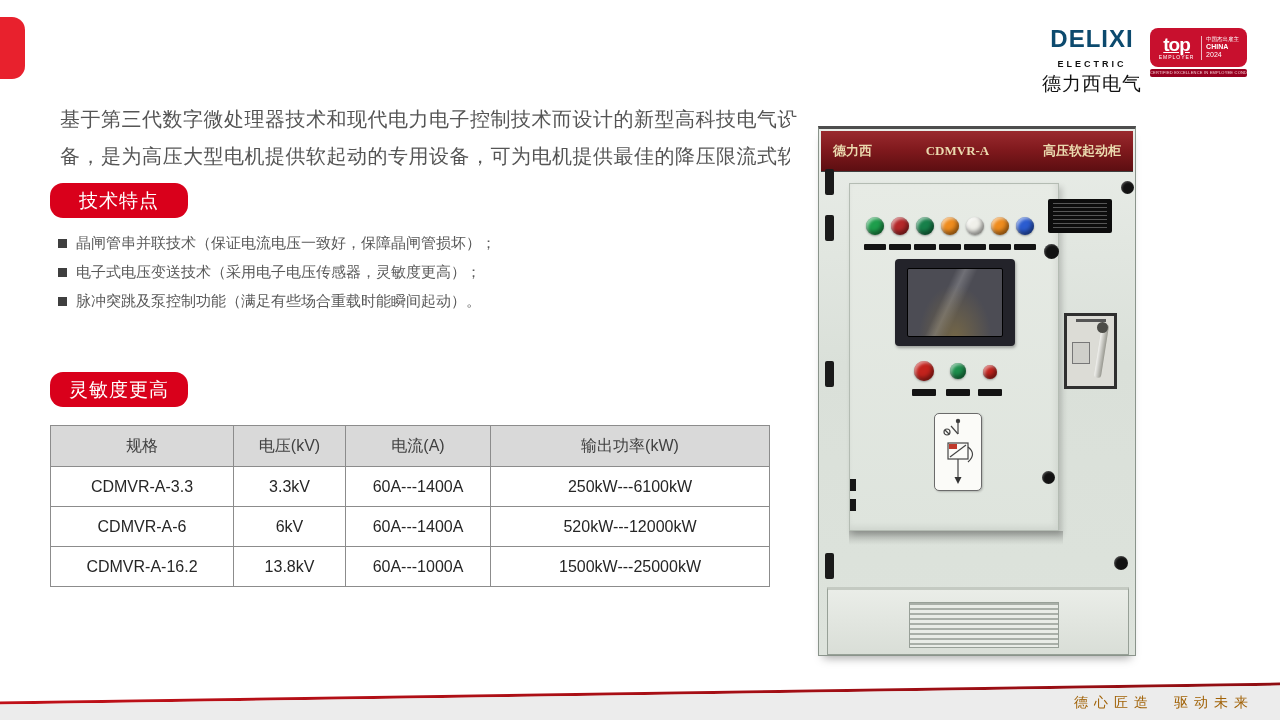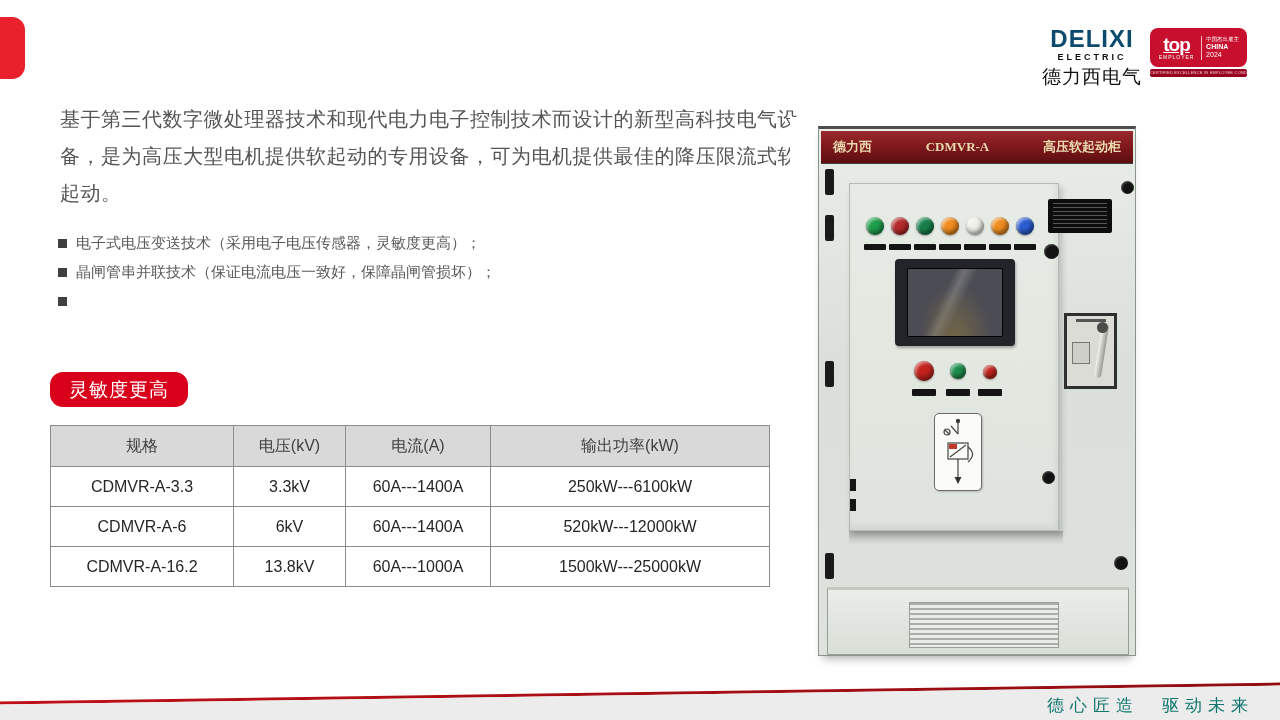--- a/index.html
+++ b/index.html
@@ -11,21 +11,21 @@
   .corner-tab { position:absolute; left:0; top:17px; width:25px; height:62px;
     background:#e8212d; border-radius:0 13px 13px 0; }
 
   
   .title { position:absolute; left:60px; top:24px; font-size:40px; font-weight:700;
     color:#d9001b; letter-spacing:1px; white-space:nowrap; }
 
   
   .delixi { position:absolute; left:1036px; top:27px; width:112px; text-align:center; }
   .delixi .name { color:#0c4a6e; font-weight:700; font-size:24px; letter-spacing:1px; line-height:24px; }
-  .delixi .sub  { color:#111; font-weight:700; font-size:9px; letter-spacing:3px; margin-top:1px; }
+  .delixi .sub  { color:#111; font-weight:700; font-size:9px; letter-spacing:3px; margin-top:8px; }
   .delixi .cn   { color:#111; font-weight:400; font-size:19px; letter-spacing:1px; margin-top:2px; white-space:nowrap; }
 
   
   .top-badge { position:absolute; left:1150px; top:28px; width:97px; }
   .top-badge .main { background:#c8102e; border-radius:8px; height:39px; display:flex;
     align-items:center; color:#fff; padding:3px 5px; }
   .top-badge .left { flex:1.2; text-align:center; border-right:1px solid rgba(255,255,255,.7); padding-right:3px; }
   .top-badge .word { font-size:19px; font-weight:700; line-height:17px; letter-spacing:-1px;text-decoration:underline; }
   .top-badge .employer { font-size:5px; letter-spacing:1px; margin-top:1px; }
   .top-badge .right { flex:1; padding-left:4px; text-align:left; }
@@ -59,21 +59,21 @@
   table.products td { height:40px; font-size:16px; color:#262626; border:1px solid #8c8c8c;
     text-align:center; background:#fff; }
 
   
   .photo { position:absolute; left:790px; top:118px; width:458px; height:552px; background:#fff; }
   .cabinet { position:absolute; left:28px; top:8px; width:318px; height:530px;
     background:linear-gradient(180deg,#e9ede8 0%,#dae0d9 45%,#dde3dc 100%);
     border:1px solid #8a948b; border-top:3px solid #4d4d4d;
     box-shadow:0 7px 9px -5px rgba(0,0,0,.35); }
 
-  .band { position:absolute; left:2px; right:2px; top:2px; height:33px;
+  .band { position:absolute; left:2px; right:2px; top:2px; height:41px;
     background:linear-gradient(180deg,#9a2a2e 0%,#7e181c 50%,#5c0e11 100%);
     display:flex; justify-content:space-between; align-items:center; padding:0 12px;
     color:#ead9ae; font-family:"Liberation Serif", serif; font-weight:700; font-size:13px;
     border-bottom:1px solid #3f3f3f; }
 
   .door { position:absolute; left:30px; top:54px; width:210px; height:348px;
     background:linear-gradient(180deg,#e7ebe5 0%,#dee4dd 100%);
     border:1px solid #b4bcb3;
     box-shadow:inset -2px -3px 6px rgba(0,0,0,.07), 3px 4px 6px rgba(0,0,0,.18); }
   .door-shadow { position:absolute; left:30px; top:402px; width:214px; height:14px;
@@ -141,21 +141,21 @@
     border:1px solid #97a097; border-top:3px solid #c4cac2; }
   .grille { position:absolute; left:81px; top:12px; width:150px; height:46px;
     border:1px solid #98a098;
     background:repeating-linear-gradient(180deg,#a9afa8 0 2px,#e9ece7 2px 5px); }
 
   
   .footer-line { position:absolute; left:-12px; top:692px; width:1310px; height:3px;
     background:linear-gradient(90deg,#c01018,#8f0d12); transform:rotate(-0.85deg); }
   .footer-band { position:absolute; left:-12px; top:695px; width:1310px; height:60px;
     background:#ececec; transform:rotate(-0.85deg); }
-  .footer-slogan { position:absolute; right:26px; top:694px; font-size:17px; color:#0f766e;
+  .footer-slogan { position:absolute; right:26px; top:694px; font-size:14px; color:#a16207;
     letter-spacing:6px; z-index:5; white-space:nowrap; }
 </style>
 </head>
 <body>
 
 <div class="slide">
 
   <div class="corner-tab"></div>
 
 
@@ -175,32 +175,34 @@
         <div class="cnl">中国杰出雇主</div>
         <div class="china">CHINA</div>
         <div class="year">2024</div>
       </div>
     </div>
     <div class="strip">CERTIFIED EXCELLENCE IN EMPLOYEE CONDITIONS</div>
   </div>
 
   <p class="intro">基于第三代数字微处理器技术和现代电力电子控制技术而设计的新型高科技电气设备，是为高压大型电机提供软起动的专用设备，可为电机提供最佳的降压限流式软起动。</p>
 
+  <div class="section-badge badge-features">技术特点</div>
 
   <ul class="features">
+    <li>
+      <span class="sq"></span>
+      <span>晶闸管串并联技术（保证电流电压一致好，保障晶闸管损坏）；</span>
+    </li>
     <li>
       <span class="sq"></span>
       <span>电子式电压变送技术（采用电子电压传感器，灵敏度更高）；</span>
     </li>
     <li>
       <span class="sq"></span>
-      <span>晶闸管串并联技术（保证电流电压一致好，保障晶闸管损坏）；</span>
-    </li>
-    <li>
-      <span class="sq"></span>
+      <span>脉冲突跳及泵控制功能（满足有些场合重载时能瞬间起动）。</span>
     </li>
   </ul>
 
   <div class="section-badge badge-products">灵敏度更高</div>
 
   <table class="products">
     <colgroup>
         <col style="width:183px">
         <col style="width:112px">
         <col style="width:145px">

